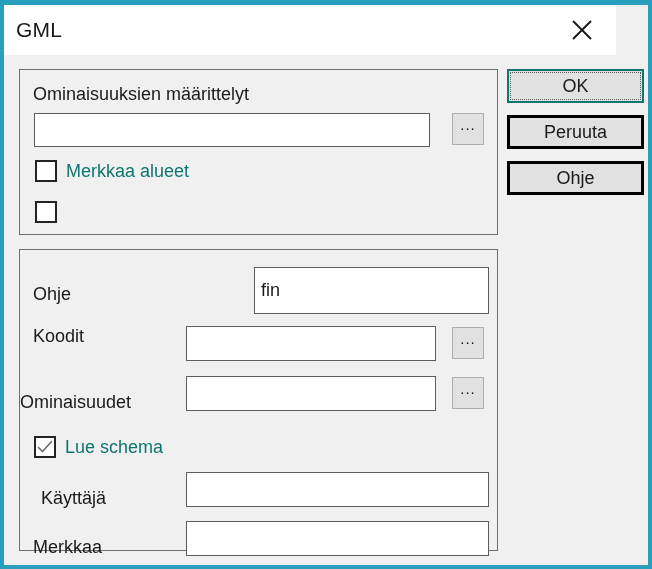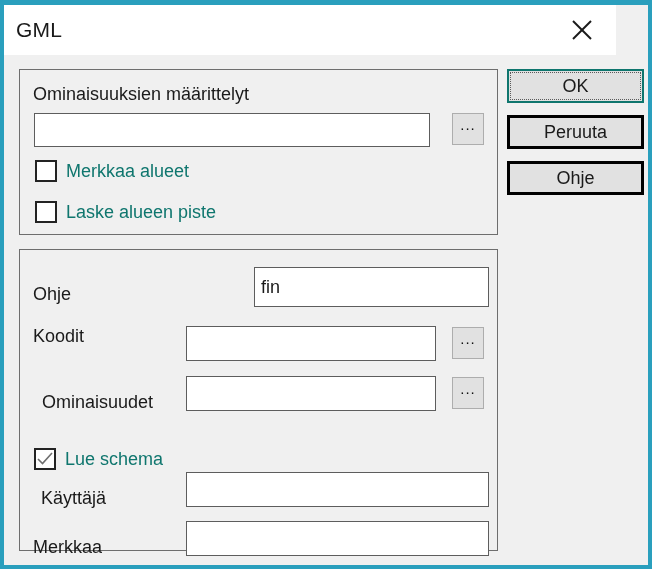--- a/index.html
+++ b/index.html
@@ -216,42 +216,41 @@
         <span class="dots">...</span>
       </div>
 
       <div class="checkbox-row" style="left:15px; top:90px;">
         <span class="checkbox-box"></span>
         <span class="checkbox-label">Merkkaa alueet</span>
       </div>
 
       <div class="checkbox-row" style="left:15px; top:131px;">
         <span class="checkbox-box"></span>
-        <span class="checkbox-label">Laske alueen piste</span>
       </div>
     </div>
 
     <div class="groupbox" id="group-connection">
 
       <div class="label" style="left:13px; top:33px;">Ohje</div>
-      <input class="textbox" type="text" style="left: 234px; top: 17px; width: 235px; height: 40px;" value="fin">
+      <input class="textbox" type="text" style="left: 234px; top: 17px; width: 235px; height: 47px;" value="fin">
 
       <div class="label" style="left:13px; top:75px;">Koodit</div>
       <input class="textbox" type="text" style="left: 166px; top: 76px; width: 250px; height: 35px;" value="">
       <div class="browse-btn" style="left:432px; top:77px;">
         <span class="dots">...</span>
       </div>
 
-      <div class="label" style="left:22px; top:141px;">Ominaisuudet</div>
+      <div class="label" style="left:0; top:141px;">Ominaisuudet</div>
       <input class="textbox" type="text" style="left: 166px; top: 126px; width: 250px; height: 35px;" value="">
       <div class="browse-btn" style="left:432px; top:127px;">
         <span class="dots">...</span>
       </div>
 
-      <div class="checkbox-row" style="left:14px; top:198px;">
+      <div class="checkbox-row" style="left:14px; top:186px;">
         <span class="checkbox-box">
           <svg width="16" height="14" viewBox="0 0 16 14">
             <polyline points="1,7 5.5,11.5 15,1" fill="none" stroke="#6f6f6f" stroke-width="1.6"></polyline>
           </svg>
         </span>
         <span class="checkbox-label">Lue schema</span>
       </div>
 
       <div class="label" style="left:13px; top:237px;margin-left:8px;">Käyttäjä</div>
       <input class="textbox" type="text" style="left: 166px; top: 222px; width: 303px; height: 35px;" value="">

